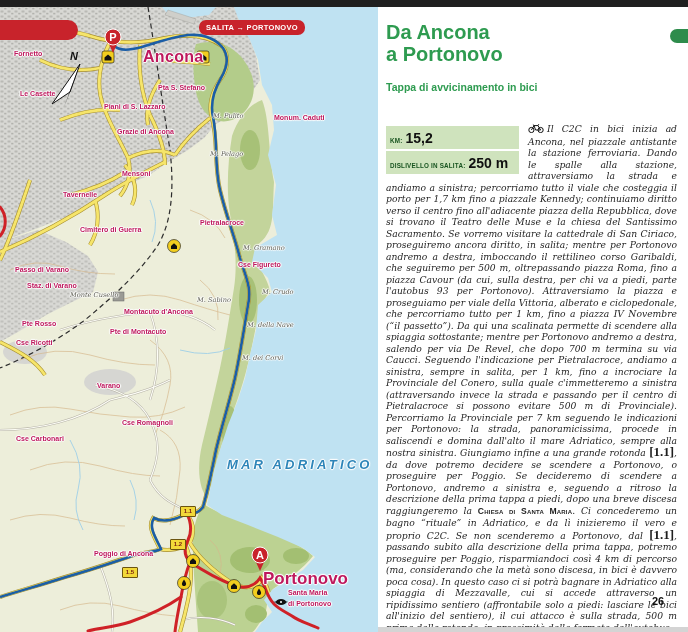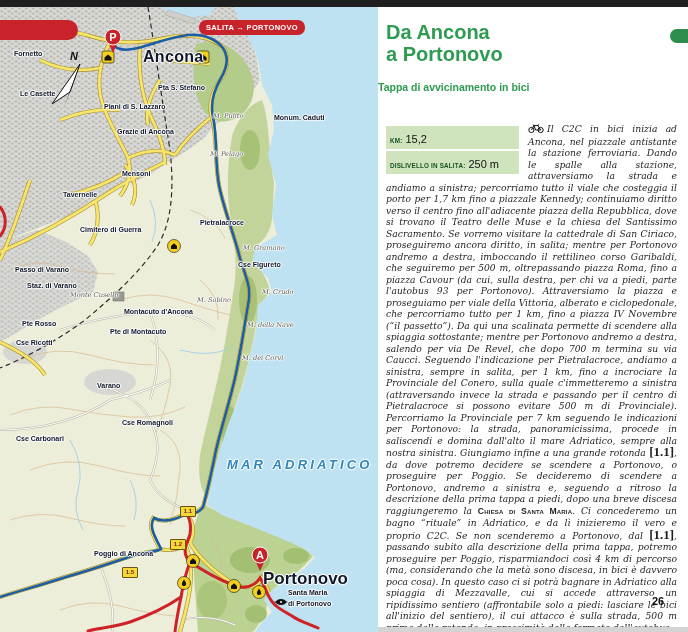--- a/index.html
+++ b/index.html
@@ -4,42 +4,42 @@
 <style>
   html,body{margin:0;padding:0;background:#fff;}
   .page{position:relative;width:688px;height:632px;background:#ffffff;overflow:hidden;
         font-family:"Liberation Sans",sans-serif;}
   .topbar{position:absolute;left:0;top:0;width:688px;height:7px;background:#1f1f1f;z-index:30;}
   .bottomedge{position:absolute;left:378px;top:627px;width:310px;height:5px;background:#d4d4d4;z-index:5;}
 
   
   .map{position:absolute;left:0;top:0;width:378px;height:632px;overflow:hidden;}
   .map svg{position:absolute;left:0;top:0;}
-  .ml{position:absolute;font-size:7px;font-weight:bold;color:#0f172a;white-space:nowrap;z-index:12;
+  .ml{position:absolute;font-size:7px;font-weight:bold;color:#be185d;white-space:nowrap;z-index:12;
       text-shadow:0 0 2px #fff,0 0 2px #fff,1px 0 1px #fff,-1px 0 1px #fff,0 1px 1px #fff,0 -1px 1px #fff;}
   .ml-it{font-family:"DejaVu Serif",serif;font-style:italic;font-weight:normal;color:#5d5d52;font-size:6.6px;}
   .ml-big{font-size:16px;letter-spacing:.3px;}
   .ml-bold{font-size:17px;}
   .ml-sea{color:#2d85b9;font-style:italic;font-weight:bold;letter-spacing:3.2px;font-size:13px;}
   .wp{position:absolute;width:14px;height:9px;background:#f2d838;border:1px solid #6b5410;
       color:#7a2012;font-size:6px;font-weight:bold;text-align:center;line-height:8px;border-radius:1px;z-index:14;}
   .route-badge{position:absolute;left:199px;top:20px;background:#c8232b;color:#fff;font-size:7.5px;
       font-weight:bold;padding:3px 7px;border-radius:7px;letter-spacing:.3px;z-index:15;white-space:nowrap;}
   .tabstub{position:absolute;left:-12px;top:20px;width:90px;height:20px;background:#c8232b;border-radius:10px;z-index:15;}
 
   
   .article{position:absolute;left:378px;top:7px;width:310px;height:620px;background:#fff;}
   .title{position:absolute;left:8px;top:14px;color:#2e9b50;font-size:20px;line-height:22px;font-weight:bold;margin:0;}
   .title span{display:block;}
-  .subtitle{position:absolute;left:0;top:74px;color:#2e9b50;font-size:10.5px;font-weight:bold;margin:0;}
+  .subtitle{position:absolute;left:8px;top:74px;color:#2e9b50;font-size:10.5px;font-weight:bold;margin:0;}
   .textblock{position:absolute;left:8px;top:116px;width:291px;}
   .stats{float:left;width:133px;margin:3px 9px 3px 0;}
   .srow{background:#cfe3bd;margin-bottom:2px;padding:2.5px 4px;white-space:nowrap;}
   .slabel{font-size:6.3px;font-weight:bold;color:#17531f;margin-right:3px;letter-spacing:.2px;}
-  .sval{font-size:11px;font-weight:normal;color:#101010;}
+  .sval{font-size:14px;font-weight:bold;color:#101010;}
   .body{font-family:"DejaVu Serif",serif;font-style:italic;font-size:9.2px;line-height:11.5px;
         text-align:justify;color:#1e1e1e;margin:0;}
   .wpb{font-style:normal;font-family:Liberation Serif, serif;font-weight:bold;font-size:13px;}
   .chiesa{font-style:normal;font-variant:small-caps;font-weight:bold;
           font-family:"Liberation Sans",sans-serif;font-size:8.6px;letter-spacing:.2px;}
   .bike{display:inline-block;vertical-align:-1px;margin-right:3px;}
   .pagenum{position:absolute;left:274px;top:588px;font-size:11px;font-weight:bold;color:#111;}
   .sidetab{position:absolute;right:0;top:29px;width:18px;height:14px;background:#2e8c4c;border-radius:8px 0 0 8px;z-index:25;}
 </style>
 </head>

